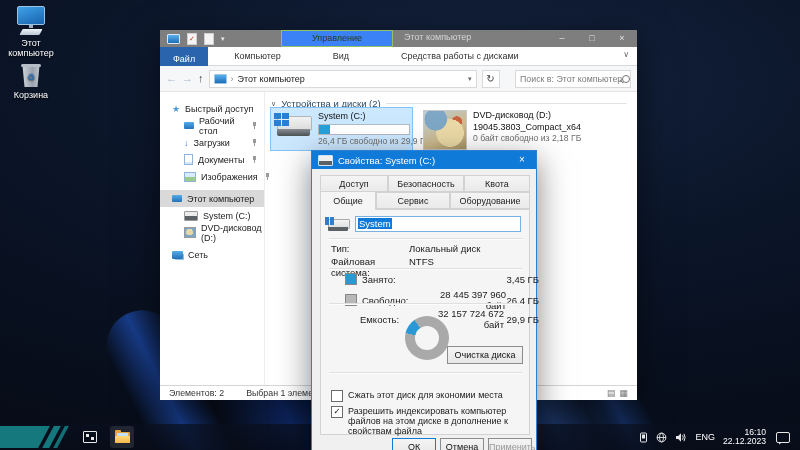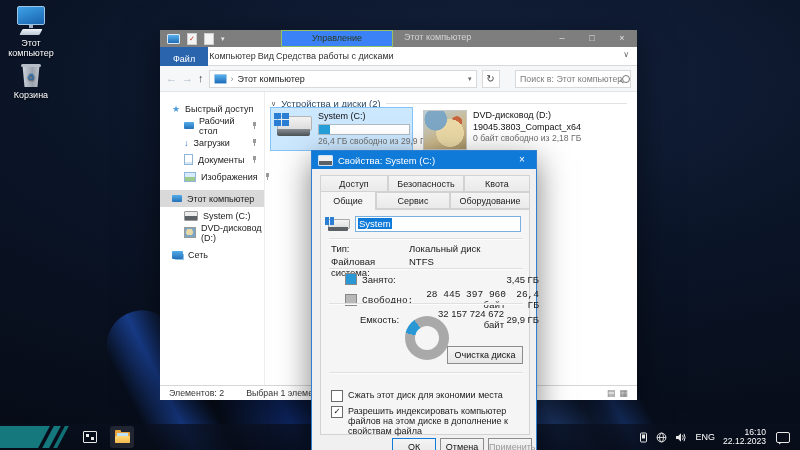--- a/index.html
+++ b/index.html
@@ -27,21 +27,21 @@
   .qat{display:flex;align-items:center;gap:7px;padding-left:7px;}
   .qat-pc{width:11px;height:8px;background:linear-gradient(#58b0ec,#1f6db8);border:1px solid #d7e7f5;border-radius:1px;}
   .qat-doc{width:8px;height:10px;background:#f4f4f4;border:1px solid #cfcfcf;position:relative;font-size:7px;line-height:10px;color:#c03426;text-align:center;}
   .qat-doc2{width:8px;height:10px;background:#f4f4f4;border:1px solid #cfcfcf;}
   .qat-drop{color:#e8e8e8;font-size:7px;}
   .mgmt-tab{left:121px;top:0;width:112px;height:17px;background:#3b82f6;border:1px solid #93c163;box-sizing:border-box;color:#2c3a1c;font-size:9px;text-align:center;line-height:15px;}
   .win-title{left:244px;top:2px;color:#d4d4d4;font-size:9px;}
   .win-controls{right:0;top:0;display:flex;height:17px;}
   .win-controls span{width:30px;text-align:center;color:#e3e3e3;font-size:9px;line-height:16px;}
   .tabrow{left:0;top:17px;right:0;height:18px;background:#fff;border-bottom:1px solid #d8d8d8;display:flex;align-items:stretch;font-size:9px;color:#333;}
-  .tab{display:flex;align-items:center;padding:0 1px;}
+  .tab{display:flex;align-items:center;padding:0 26px;}
   .tab-file{background:#2a64ad;color:#fff;padding:12px 13px;}
   .ribbon-collapse{position:absolute;right:8px;top:20px;color:#666;font-size:8px;}
   .addrrow{left:0;top:36px;right:0;height:26px;background:#f6f7f8;border-bottom:1px solid #e4e4e4;display:flex;align-items:center;padding:0 6px;box-sizing:border-box;gap:5px;}
   .nav-btn{font-size:11px;line-height:11px;}
   .addr-box{width:268px;height:18px;background:#fff;border:1px solid #d9d9d9;display:flex;align-items:center;padding:0 4px;box-sizing:border-box;gap:4px;font-size:9px;}
   .addr-pc{width:11px;height:8px;background:linear-gradient(#58b0ec,#1f6db8);border:1px solid #9cc4e4;border-radius:1px;}
   .addr-sep{color:#888;}
   .addr-drop{margin-left:auto;color:#666;font-size:7px;}
   .refresh-btn{width:18px;height:18px;border:1px solid #d9d9d9;background:#fff;color:#444;text-align:center;line-height:16px;font-size:10px;box-sizing:border-box;}
   .search-box{margin-left:auto;width:116px;height:18px;background:#fff;border:1px solid #d9d9d9;display:flex;align-items:center;padding:0 4px;box-sizing:border-box;font-size:8.8px;color:#7b7b7b;white-space:nowrap;overflow:hidden;}
@@ -397,21 +397,21 @@
         <span class="lbl">Файловая система:</span>
         <span>NTFS</span>
       </div>
 
       <div class="abs sep" style="top:58px;"></div>
       <div class="abs urow" style="top:63px;">
         <span class="usq sq-used"></span>
         <span class="ul">Занято:</span>
         <span class="us">3,45 ГБ</span>
       </div>
-      <div class="abs urow" style="top:79px;font-family:Liberation Mono, monospace;">
+      <div class="abs urow" style="top:79px;">
         <span class="usq sq-free"></span>
         <span class="ul">Свободно:</span>
         <span class="ub">28 445 397 960 байт</span>
         <span class="us">26,4 ГБ</span>
       </div>
 
       <div class="abs sep" style="top:93px;"></div>
       <div class="abs urow" style="top:98px;">
         <span class="usq" style="border:none;"></span>
         <span class="ul">Емкость:</span>

